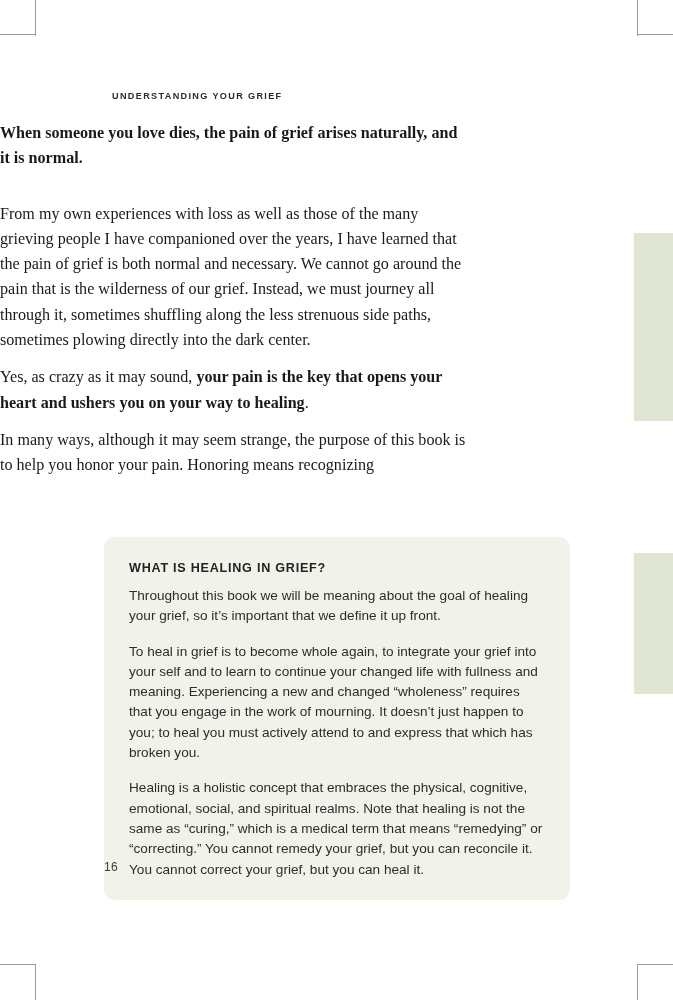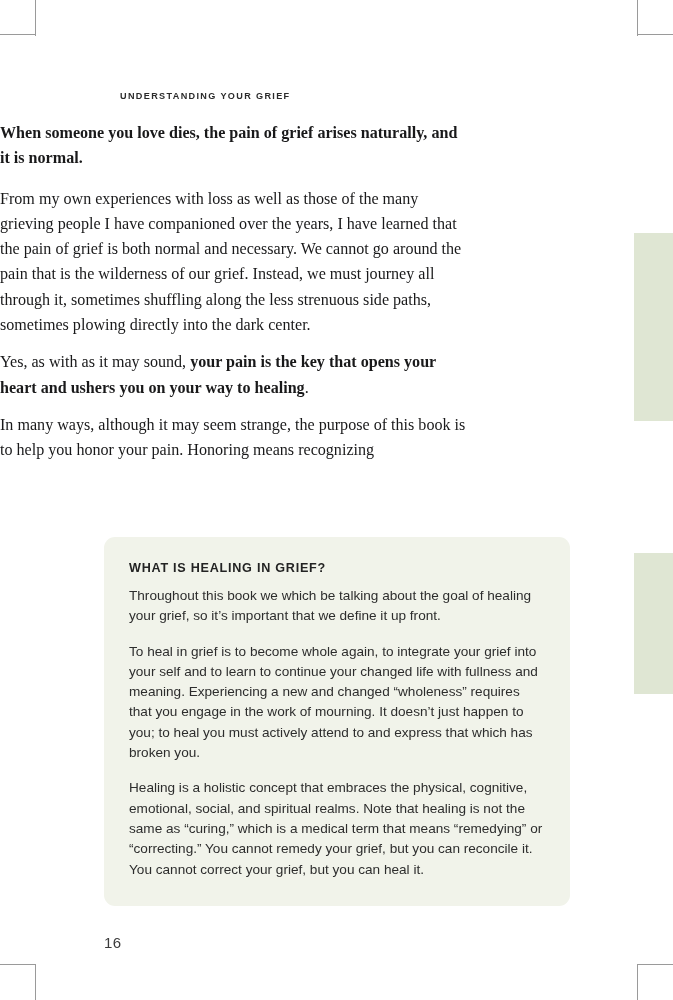--- a/index.html
+++ b/index.html
@@ -57,21 +57,21 @@
 
   .running-head {
     font-family: "Liberation Sans", sans-serif;
     font-size: 9.1px;
     font-weight: 600;
     letter-spacing: 1.35px;
     color: #2b2b2b;
     text-transform: uppercase;
     position: absolute;
     top: 91px;
-    left: 16px;
+    left: 8px;
     white-space: nowrap;
   }
 
   .body-text {
     position: absolute;
     top: 120px;
     left: 0;
     width: 470px;
     color: #1b1b1b;
   }
@@ -80,35 +80,35 @@
     margin: 0 0 12px 0;
     font-family: "Liberation Serif", serif;
     font-size: 16.1px;
     line-height: 25.3px;
     text-align: left;
     color: #19191a;
   }
 
   .body-text p.lead {
     font-weight: bold;
-    margin-bottom: 15px;
+    margin-bottom: 30px;
   }
 
   .body-text b { font-weight: bold; }
 
   
   .callout {
     position: absolute;
     left: 104px;
     top: 537px;
     width: 466px;
     box-sizing: border-box;
     background: #f1f3ea;
     border-radius: 11px;
-    padding: 24px 25px 22px 25px;
+    padding: 24px 25px 16px 25px;
     font-family: "Liberation Sans", sans-serif;
   }
 
   .callout-title {
     font-family: "Liberation Sans", sans-serif;
     font-size: 12.6px;
     font-weight: 700;
     letter-spacing: 0.75px;
     color: #232323;
     text-transform: uppercase;
@@ -121,23 +121,23 @@
     font-size: 13.6px;
     line-height: 20.3px;
     color: #2d2d2d;
   }
   .callout p.last { margin-bottom: 4px; }
 
   
   .folio {
     position: absolute;
     left: 104px;
-    top: 934px;
+    top: 860px;
     font-family: "Liberation Sans", sans-serif;
-    font-size: 15px;
+    font-size: 12px;
     color: #3b3b3b;
     letter-spacing: 0.3px;
   }
 </style>
 </head>
 <body>
 
 <div id="page">
 
   <div class="crop v crop-tl-v"></div>
@@ -152,26 +152,26 @@
   <div class="margin-tab tab-1"></div>
   <div class="margin-tab tab-2"></div>
 
   <div class="content">
     <div class="running-head">UNDERSTANDING YOUR GRIEF</div>
   </div>
 
   <div class="body-text">
     <p class="lead">When someone you love dies, the pain of grief arises naturally, and it is normal.</p>
     <p>From my own experiences with loss as well as those of the many grieving people I have companioned over the years, I have learned that the pain of grief is both normal and necessary. We cannot go around the pain that is the wilderness of our grief. Instead, we must journey all through it, sometimes shuffling along the less strenuous side paths, sometimes plowing directly into the dark center.</p>
-    <p><span>Yes, as with as it may sound, </span><b>your pain is the key that opens your heart and ushers you on your way to healing</b><span>.</span></p>
+    <p><span>Yes, as crazy as it may sound, </span><b>your pain is the key that opens your heart and ushers you on your way to healing</b><span>.</span></p>
     <p>In many ways, although it may seem strange, the purpose of this book is to help you honor your pain. Honoring means recognizing</p>
   </div>
 
   <div class="callout">
     <div class="callout-title">WHAT IS HEALING IN GRIEF?</div>
-    <p>Throughout this book we which be talking about the goal of healing your grief, so it’s important that we define it up front.</p>
+    <p>Throughout this book we will be meaning about the goal of healing your grief, so it’s important that we define it up front.</p>
     <p>To heal in grief is to become whole again, to integrate your grief into your self and to learn to continue your changed life with fullness and meaning. Experiencing a new and changed “wholeness” requires that you engage in the work of mourning. It doesn’t just happen to you; to heal you must actively attend to and express that which has broken you.</p>
     <p class="last">Healing is a holistic concept that embraces the physical, cognitive, emotional, social, and spiritual realms. Note that healing is not the same as “curing,” which is a medical term that means “remedying” or “correcting.” You cannot remedy your grief, but you can reconcile it. You cannot correct your grief, but you can heal it.</p>
   </div>
 
   <div class="folio">16</div>
 
 </div>
 
 </body></html>

